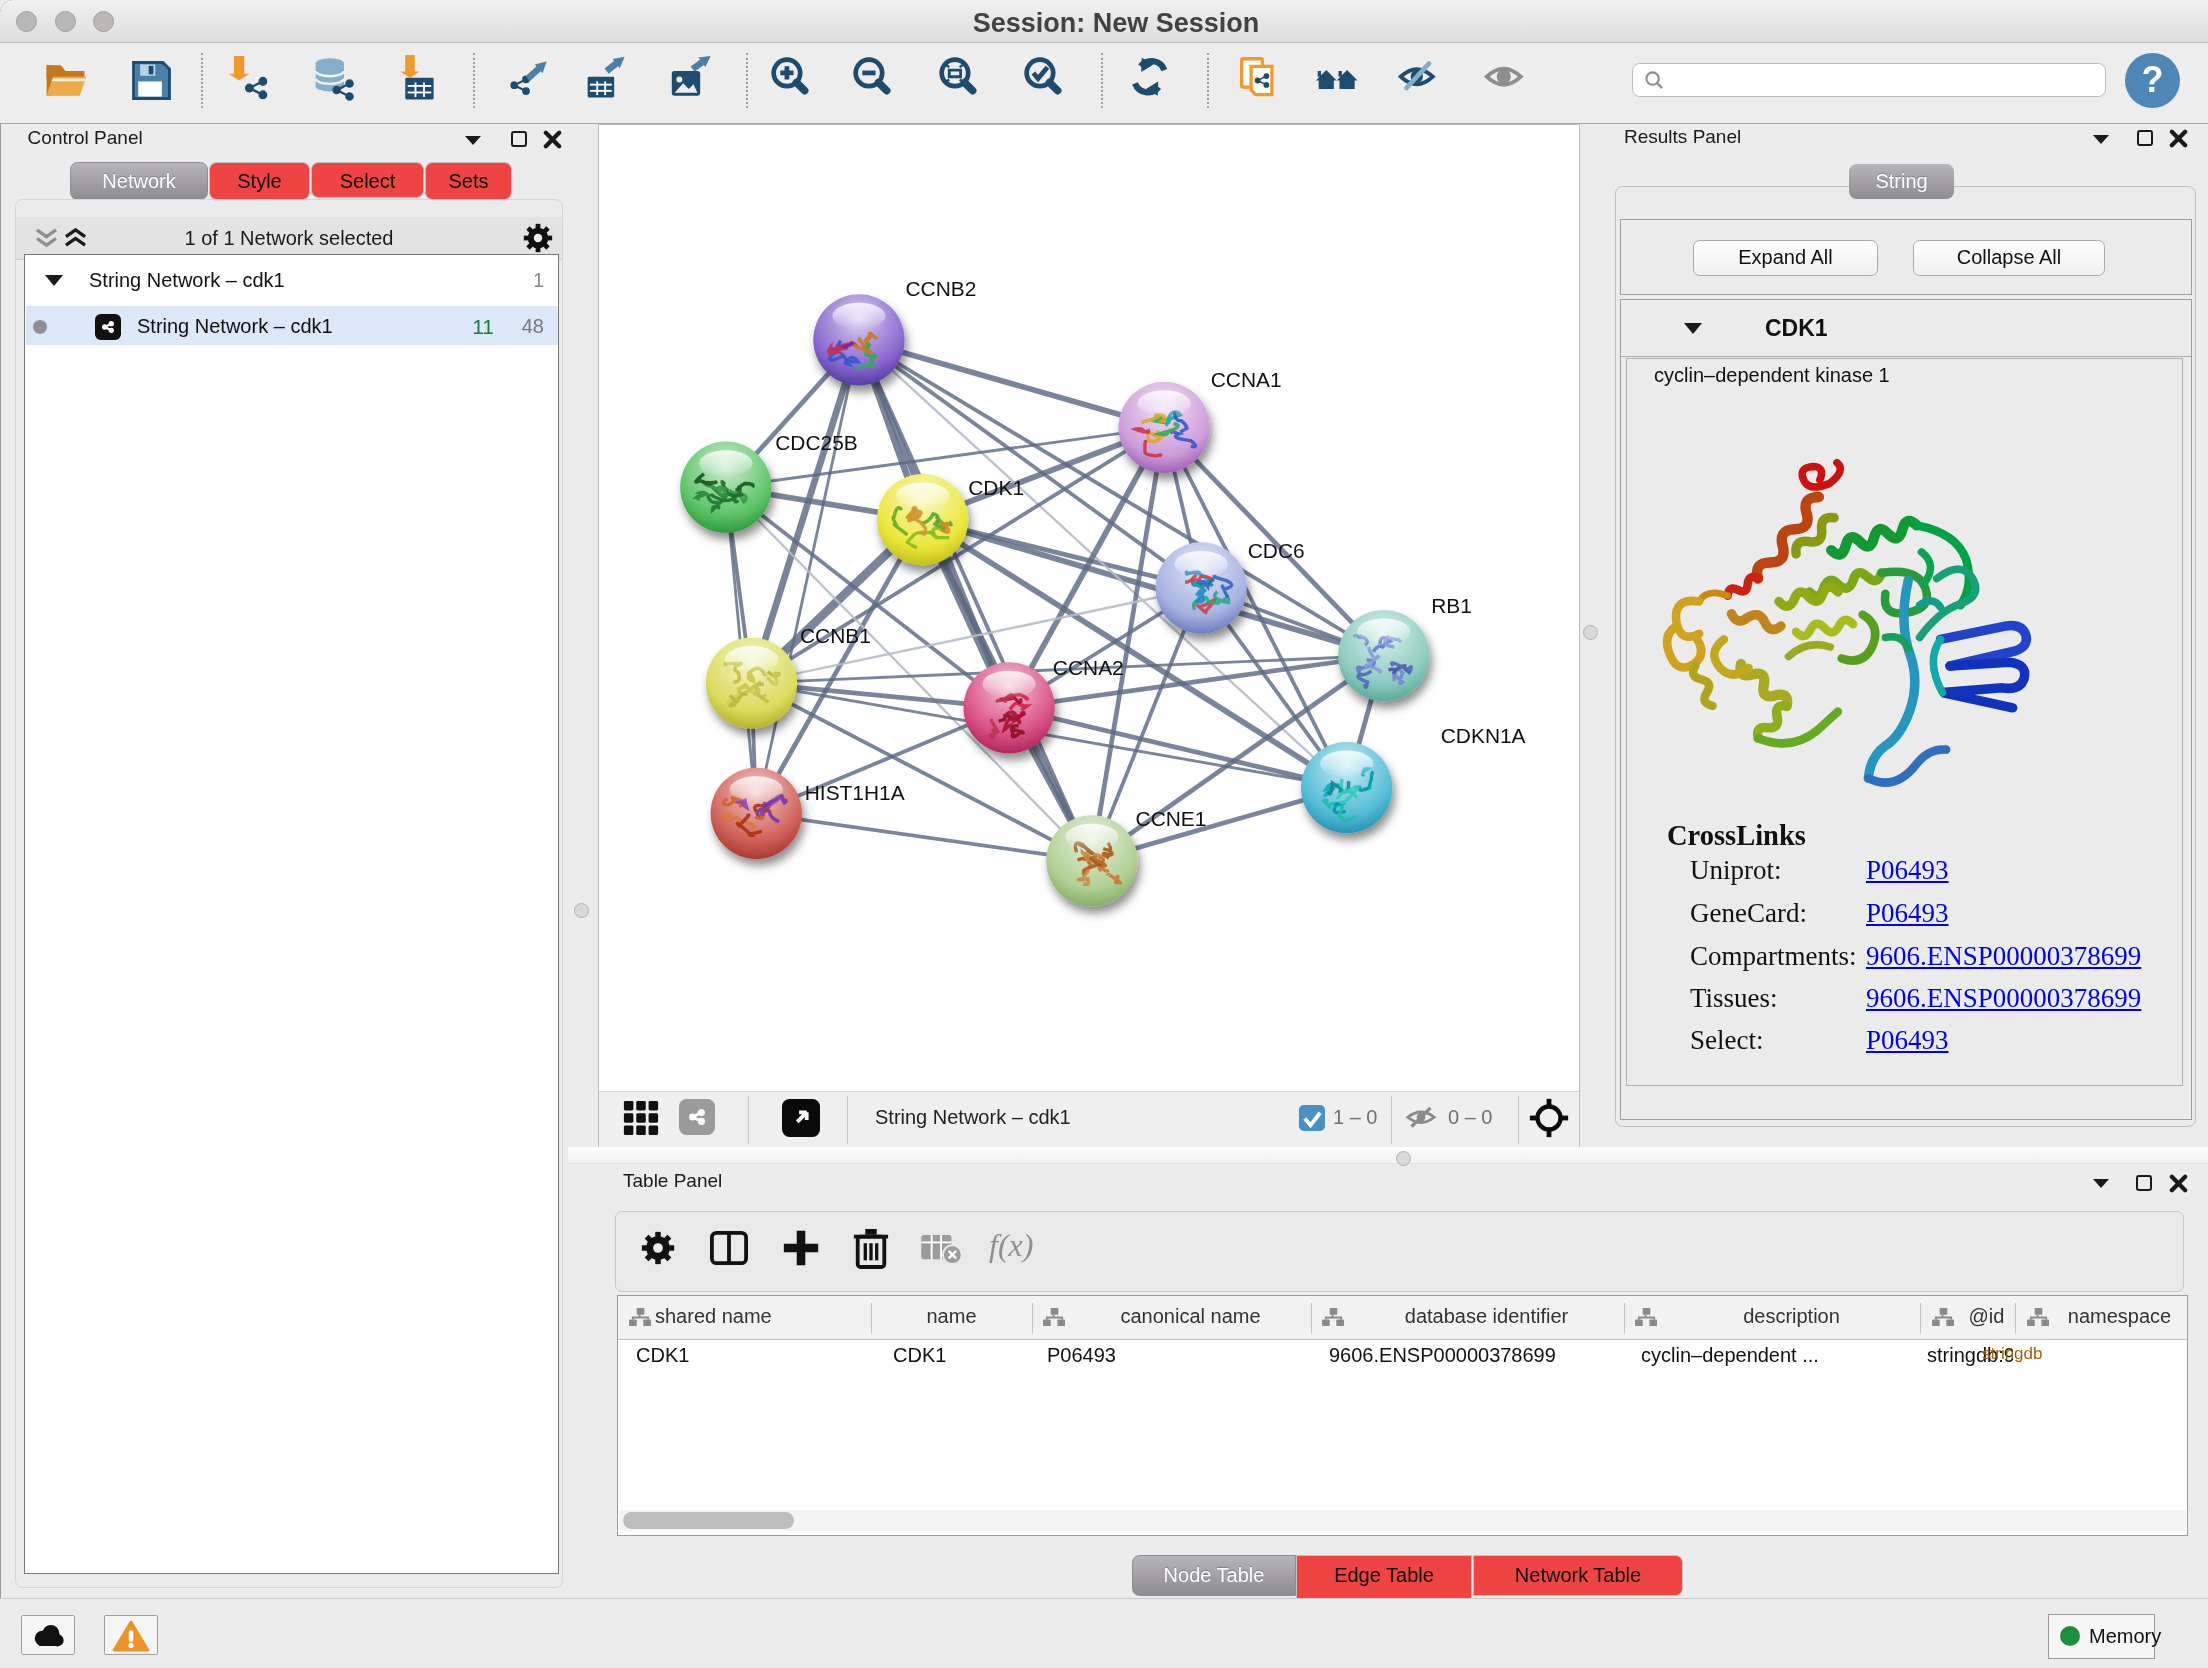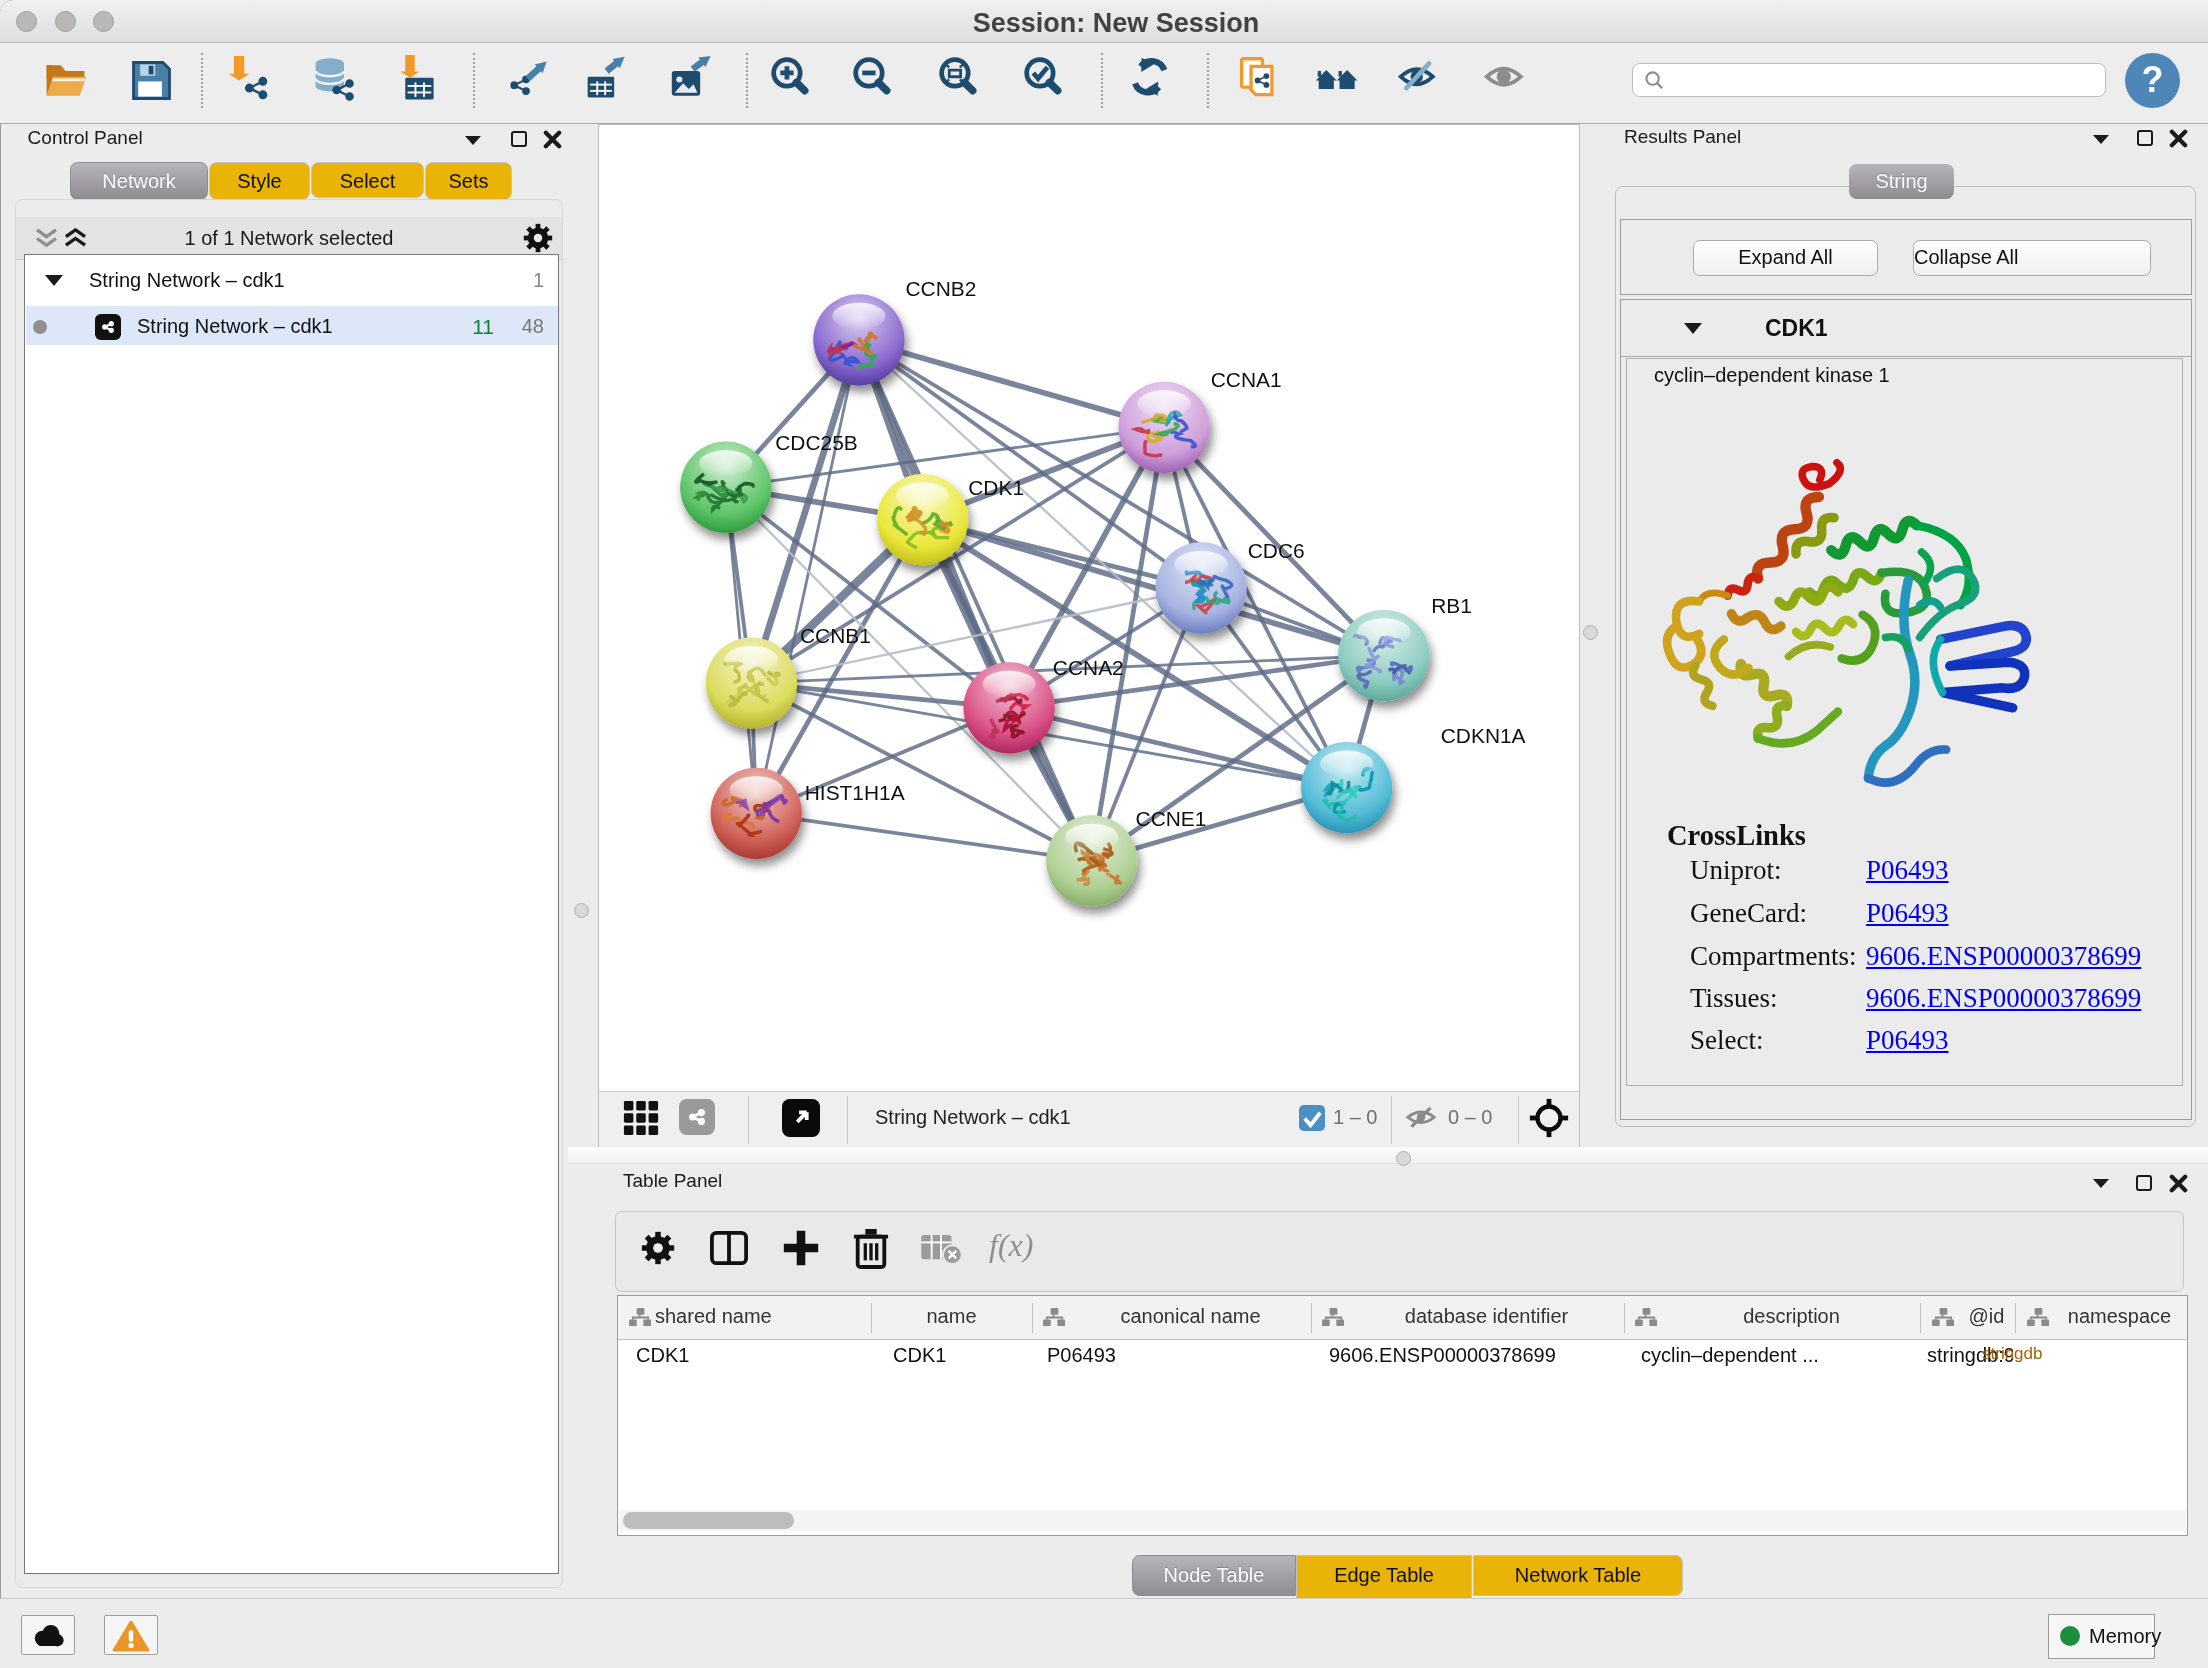--- a/index.html
+++ b/index.html
@@ -1,19 +1,19 @@
 <!DOCTYPE html>
 <html style="font-size:15px"><head><meta charset="utf-8"><style>
 html,body{margin:0;padding:0;width:2208px;height:1668px;overflow:hidden;background:#ececec;
  font-family:"Liberation Sans",sans-serif;}
 #win{position:absolute;left:0;top:0;width:2208px;height:1668px;background:#ececec;
  border-radius:13.3px 13.3px 0 0;overflow:hidden;box-shadow:inset 0 0 0 1px #9a9a9a;padding-left:24px;}
 .abs{position:absolute;}
 .tsep{position:absolute;top:53px;height:55px;border-left:2.9px dotted #9d9d9d;}
-.tab{position:absolute;box-sizing:border-box;border:1.4px solid #c2c2c2;background:#eab308;color:#111;
+.tab{position:absolute;box-sizing:border-box;border:1.4px solid #c2c2c2;background:#ef4444;color:#111;
  font-size:20px;text-align:center;border-radius:7.6px;}
 .tabsel{background:linear-gradient(#b7b5ba,#8e8c91);color:#fff;border-color:#8e8c91;
  text-shadow:0 -1px 1px rgba(0,0,0,0.25);}
 .hdr{font-size:19px;color:#1a1a1a;}
 </style></head><body>
 <div id="win">
     <div class="abs" style="left:0;top:0;width:100%;height:42px;background:linear-gradient(#f0f0f0,#dedede);border-bottom:1px solid #bdbdbd;border-radius:13.3px 13.3px 0 0"></div>
     <div class="abs" style="left:16px;top:10.5px;width:21px;height:21px;border-radius:50%;background:#b9b8b7;border:1.4px solid #9e9d9c;box-sizing:border-box"></div>
     <div class="abs" style="left:55px;top:10.5px;width:21px;height:21px;border-radius:50%;background:#b9b8b7;border:1.4px solid #9e9d9c;box-sizing:border-box"></div>
     <div class="abs" style="left:93px;top:10.5px;width:21px;height:21px;border-radius:50%;background:#b9b8b7;border:1.4px solid #9e9d9c;box-sizing:border-box"></div>
@@ -532,21 +532,21 @@
     <div class="abs hdr" style="left:1624px;top:126px">Results Panel</div>
     <div style="position:absolute;left:2093px;top:135px;width:0;height:0;border-left:8.6px solid transparent;border-right:8.6px solid transparent;border-top:9.5px solid #1a1a1a"></div>
     <div style="position:absolute;left:2137px;top:130px;width:16px;height:16px;border:2.4px solid #1a1a1a;border-radius:2.9px;box-sizing:border-box"></div>
     <svg style="position:absolute;left:2169px;top:129px" width="19" height="19" viewBox="0 0 20 20">
       <path d="M3 3 L17 17 M17 3 L3 17" stroke="#1a1a1a" stroke-width="4.5" stroke-linecap="round"></path>
     </svg>
     <div class="abs" style="left:1615px;top:186px;width:581px;height:941px;background:#ebebeb;border:1px solid #bdbdbd;border-radius:7.6px;box-sizing:border-box"></div>
     <div class="abs" style="left:1849px;top:164px;width:105px;height:35px;border-radius:7.6px;background:linear-gradient(#b7b5ba,#8e8c91);color:#fff;font-size:20px;text-align:center;line-height:34px;text-shadow:0 -1px 1px rgba(0,0,0,0.25)">String</div>
     <div class="abs" style="left:1620px;top:219px;width:572px;height:76px;border:1px solid #9d9d9d;box-sizing:border-box"></div>
     <div class="abs" style="left:1693px;top:240px;width:185px;height:36px;background:linear-gradient(#fefefe,#f0f0f0);border:1.4px solid #ababab;border-radius:6.7px;box-sizing:border-box;font-size:20px;text-align:center;line-height:33px;color:#111">Expand All</div>
-    <div class="abs" style="left:1913px;top:240px;width:238px;height:36px;background:linear-gradient(#fefefe,#f0f0f0);border:1.4px solid #ababab;border-radius:6.7px;box-sizing:border-box;font-size:20px;text-align:left;line-height:33px;color:#111">Collapse All</div>
+    <div class="abs" style="left:1913px;top:240px;width:192px;height:36px;background:linear-gradient(#fefefe,#f0f0f0);border:1.4px solid #ababab;border-radius:6.7px;box-sizing:border-box;font-size:20px;text-align:center;line-height:33px;color:#111">Collapse All</div>
     <div class="abs" style="left:1620px;top:299px;width:572px;height:821px;border:1px solid #9d9d9d;box-sizing:border-box"></div>
     <div class="abs" style="left:1621px;top:300px;width:570px;height:56px;border-bottom:1px solid #a9a9a9;background:#ebebeb"></div>
     <div class="abs" style="left:1684px;top:323px;width:0;height:0;border-left:9.5px solid transparent;border-right:9.5px solid transparent;border-top:11.4px solid #1a1a1a"></div>
     <div class="abs" style="left:1765px;top:315px;font-size:23px;font-weight:bold;color:#111">CDK1</div>
     <div class="abs" style="left:1626px;top:358px;width:557px;height:728px;border:1px solid #b0b0b0;box-sizing:border-box"></div>
     <div class="abs" style="left:1654px;top:364px;font-size:20px;color:#111">cyclin–dependent kinase 1</div>
     <svg style="position:absolute;left:1636px;top:438px" width="533" height="361" viewBox="0 0 560 380">
       <g fill="none" stroke-linecap="round">
         <path d="M203 48 q18 -14 8 -22 m-8 22 q-20 8 -26 -2 q-8 -14 8 -16 q14 0 8 14" stroke="#cc1111" stroke-width="8"></path>
         <path d="M192 62 Q174 62 179 79 Q184 96 166 96 Q149 97 154 114 Q158 131 141 131 Q123 131 128 148" stroke="#bb4411" stroke-width="11"></path>

